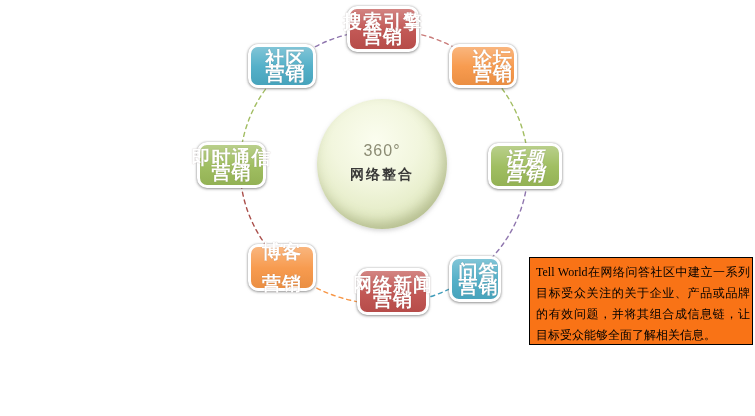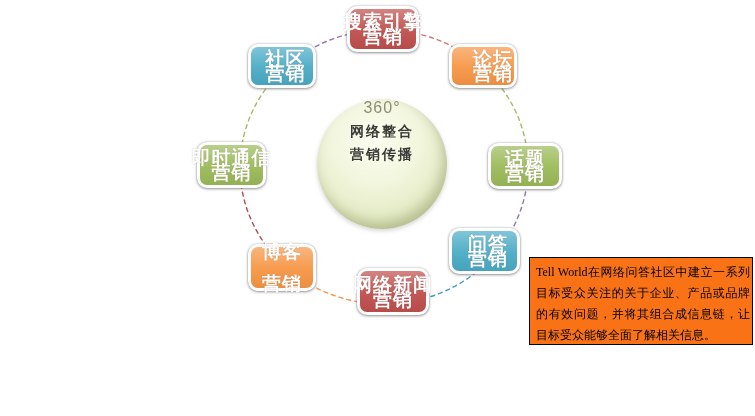--- a/index.html
+++ b/index.html
@@ -7,21 +7,21 @@
     position:relative;width:755px;height:416px;background:#ffffff;overflow:hidden;
     font-family:"Liberation Sans", sans-serif;
   }
   .ring{position:absolute;left:0;top:0;}
   .ring path{fill:none;stroke-width:1.4;stroke-dasharray:4 4;stroke-linecap:round;}
 
   .center-circle{
     position:absolute;left:317px;top:99px;width:130px;height:130px;border-radius:50%;
     background:radial-gradient(circle at 45% 32%, #fbfdef 0%, #f2f6de 38%, #e2eac2 72%, #ccd8a2 100%);
     box-shadow:inset -4px -7px 12px rgba(120,130,80,.38), 0 2px 4px rgba(140,140,140,.35);
-    display:flex;flex-direction:column;align-items:center;justify-content:flex-start;
+    display:flex;flex-direction:column;align-items:center;justify-content:center;
     text-align:center;padding-top:0;
   }
   .center-degree{font-size:16px;color:#8c8c74;letter-spacing:1px;margin-bottom:3px;}
   .center-title{font-size:14px;font-weight:bold;color:#3a3a38;letter-spacing:2px;line-height:23px;}
 
   .node{
     position:absolute;border:3px solid #ffffff;border-radius:10px;
     box-shadow:0 1px 3px rgba(95,95,95,.6), 0 0 2px rgba(120,120,120,.5);
     display:flex;flex-direction:column;align-items:center;justify-content:center;
     background-image:linear-gradient(180deg, rgba(255,255,255,.30), rgba(255,255,255,.05) 52%, rgba(0,0,0,.05));
@@ -31,21 +31,21 @@
     color:#ffffff;font-weight:bold;font-size:19px;line-height:15px;
     letter-spacing:1px;white-space:nowrap;
     text-shadow:0 0 1px rgba(90,60,60,.35);
   }
   .n-search{left:347px;top:6px;width:72px;height:46px;}
   .n-community{left:248px;top:44px;width:68px;height:44px;padding-left:7px;}
   .n-forum{left:449px;top:44px;width:68px;height:44px;padding-left:20px;}
   .n-im{left:197px;top:142px;width:69px;height:46px;}
   .n-topic{left:488px;top:143px;width:74px;height:46px;}
   .n-blog{left:248px;top:244px;width:68px;height:47px;gap:17px;}
-  .n-qa{left:449px;top:228px;width:71px;height:46px;padding-left:7px;}
+  .n-qa{left:449px;top:256px;width:52px;height:46px;padding-left:7px;}
   .n-news{left:357px;top:268px;width:72px;height:47px;}
 
   .note-box{
     position:absolute;left:529px;top:257px;width:224px;height:88px;
     background:#f97316;border:1px solid #000000;box-sizing:border-box;
     padding:4px 2px 0 6px;
   }
   .note-text{
     font-family:"Liberation Serif", serif;
     font-size:12px;line-height:21px;color:#000000;
@@ -64,21 +64,20 @@
     <path d="M 488.4 261.3 A 144 137 0 0 1 390.3 303.9" style="stroke: rgb(63, 156, 186);"></path>
     <path d="M 390.3 303.9 A 144 137 0 0 1 282.8 264.4" style="stroke: rgb(247, 150, 70);"></path>
     <path d="M 282.8 264.4 A 144 137 0 0 1 240 168" style="stroke: rgb(170, 79, 75);"></path>
     <path d="M 240 168 A 144 137 0 0 1 282.8 69.6" style="stroke: rgb(162, 189, 98);"></path>
     <path d="M 282.8 69.6 A 144 137 0 0 1 390.3 30.1" style="stroke: rgb(143, 118, 174);"></path>
   </svg>
 
   <div class="center-circle">
     <div class="center-degree">360°</div>
     <div class="center-title">网络整合</div>
-    <div class="center-title">营销传播</div>
   </div>
 
   <div class="node n-search" style="background-color: rgb(192, 80, 77);">
     <span>搜索引擎</span>
     <span>营销</span>
   </div>
 
   <div class="node n-community" style="background-color: rgb(75, 172, 198);">
     <span>社区</span>
     <span>营销</span>
@@ -87,21 +86,21 @@
   <div class="node n-forum" style="background-color: rgb(247, 150, 70);">
     <span>论坛</span>
     <span>营销</span>
   </div>
 
   <div class="node n-im" style="background-color: rgb(155, 187, 89);">
     <span>即时通信</span>
     <span>营销</span>
   </div>
 
-  <div class="node n-topic" style="background-color: rgb(155, 187, 89);">
+  <div class="node n-topic" style="background-color: rgb(155, 187, 89); font-style: italic;">
     <span>话题</span>
     <span>营销</span>
   </div>
 
   <div class="node n-blog" style="background-color: rgb(247, 150, 70);">
     <span>博客</span>
     <span>营销</span>
   </div>
 
   <div class="node n-qa" style="background-color: rgb(75, 172, 198);">

